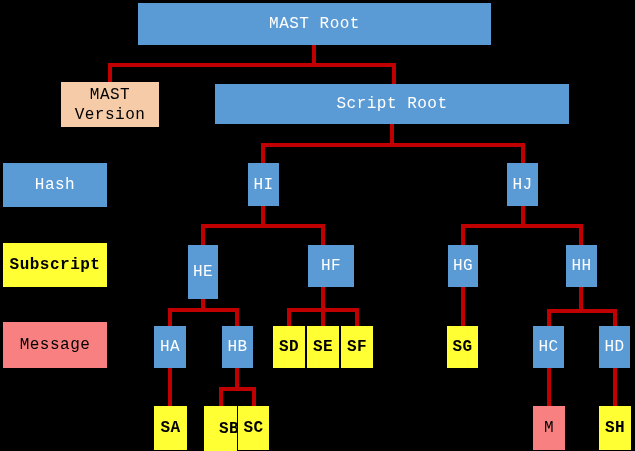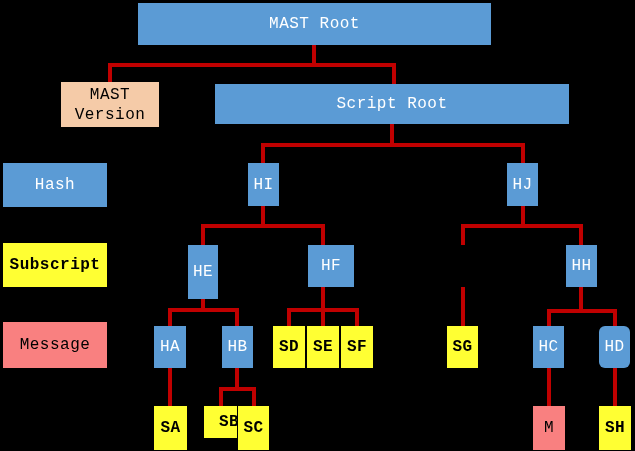--- a/index.html
+++ b/index.html
@@ -85,31 +85,32 @@
   <div class="box peach" style="left:61px;top:82px;width:98px;height:45px;padding:0 6px;">MAST Version</div>
   <div class="box blue" style="left:215px;top:84px;width:354px;height:40px;">Script Root</div>
 
   <div class="box blue" style="left:3px;top:163px;width:104px;height:44px;">Hash</div>
   <div class="box blue" style="left:248px;top:163px;width:31px;height:43px;text-align:center;">HI</div>
   <div class="box blue" style="left:507px;top:163px;width:31px;height:43px;">HJ</div>
 
   <div class="box yellow" style="left:3px;top:243px;width:104px;height:44px;">Subscript</div>
   <div class="box blue" style="left:188px;top:245px;width:30px;height:54px;">HE</div>
   <div class="box blue" style="left:308px;top:245px;width:46px;height:42px;">HF</div>
+  <div class="box blue" style="left:448px;top:245px;width:30px;height:42px;">HG</div>
   <div class="box blue" style="left:566px;top:245px;width:31px;height:42px;">HH</div>
 
   <div class="box salmon" style="left:3px;top:322px;width:104px;height:46px;">Message</div>
   <div class="box blue" style="left:154px;top:326px;width:32px;height:42px;">HA</div>
   <div class="box blue" style="left:222px;top:326px;width:31px;height:42px;">HB</div>
   <div class="box yellow" style="left:273px;top:326px;width:32px;height:42px;">SD</div>
   <div class="box yellow" style="left:307px;top:326px;width:32px;height:42px;">SE</div>
   <div class="box yellow" style="left:341px;top:326px;width:32px;height:42px;">SF</div>
   <div class="box yellow" style="left:447px;top:326px;width:31px;height:42px;">SG</div>
   <div class="box blue" style="left:533px;top:326px;width:31px;height:42px;">HC</div>
-  <div class="box blue" style="left:599px;top:326px;width:31px;height:42px;border-radius:6px;">HD</div>
+  <div class="box blue" style="left:599px;top:326px;width:31px;height:42px;">HD</div>
 
   <div class="box yellow" style="left:154px;top:406px;width:33px;height:44px;">SA</div>
-  <div class="box yellow" style="left:204px;top:406px;width:33px;height:32px;padding-left:17px;">SB</div>
+  <div class="box yellow" style="left:204px;top:406px;width:33px;height:46px;padding-left:17px;">SB</div>
   <div class="box yellow" style="left:238px;top:406px;width:31px;height:44px;">SC</div>
   <div class="box salmon" style="left:533px;top:406px;width:32px;height:44px;">M</div>
   <div class="box yellow" style="left:599px;top:406px;width:32px;height:44px;">SH</div>
 
 </div>
 
 </body></html>

